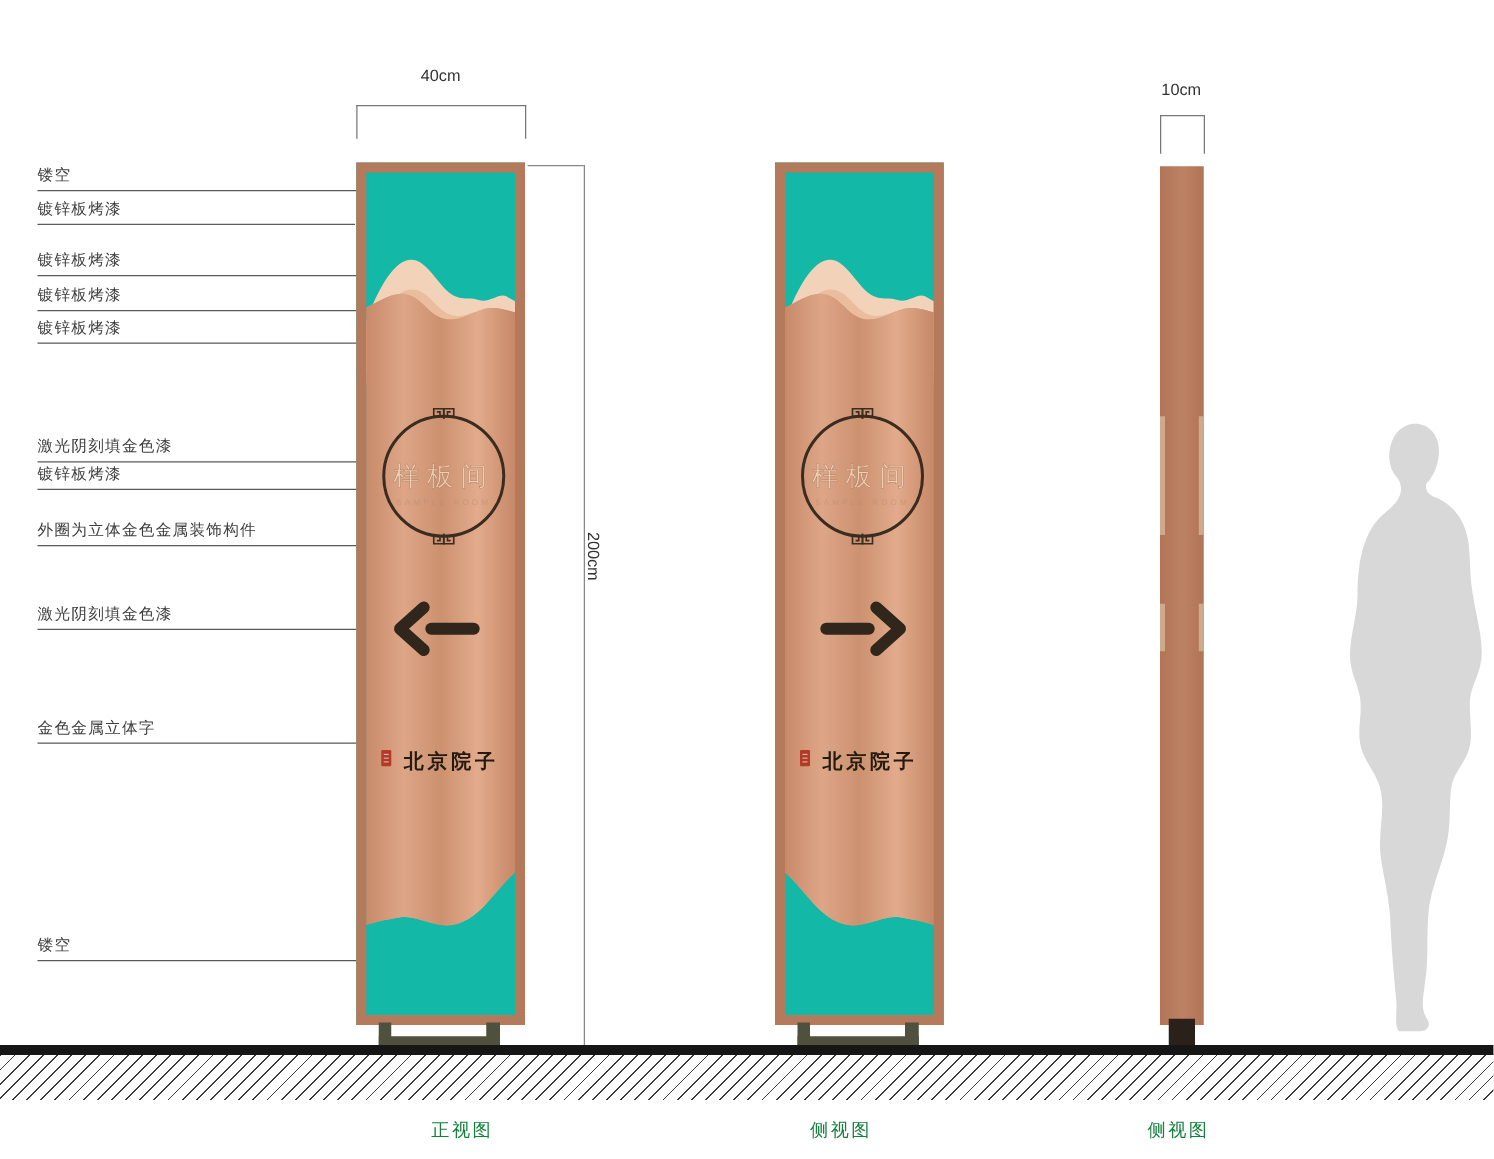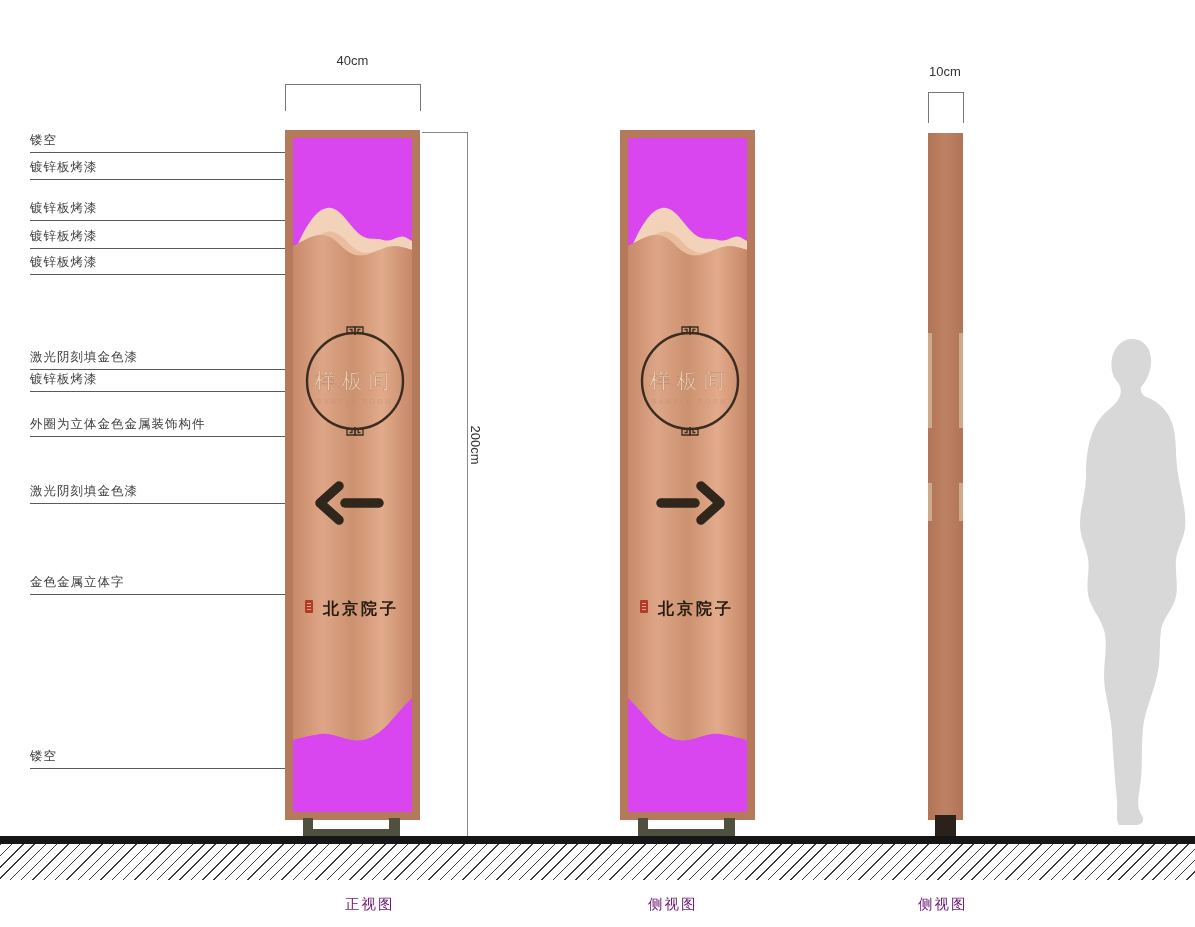--- a/index.html
+++ b/index.html
@@ -11,38 +11,38 @@
   .annot .leader{position:absolute;left:0;top:19px;height:0;border-top:1px solid #5a5a5a;}
 
   
   .dim-label{position:absolute;font-size:13px;color:#333;text-align:center;}
   .dim-bracket{position:absolute;border-top:1px solid #777;border-left:1px solid #777;border-right:1px solid #777;}
   .dim-vline{position:absolute;border-left:1px solid #888;}
   .dim-tick{position:absolute;border-top:1px solid #888;}
   .dim-label-rot{position:absolute;font-size:13px;color:#333;transform:rotate(90deg);transform-origin:center;white-space:nowrap;}
 
   
-  .panel{position:absolute;box-sizing:border-box;border:8px solid #b5795c;background:#d946ef;}
+  .panel{position:absolute;box-sizing:border-box;border:8px solid #b5795c;background:#14b8a6;}
   .panel svg{display:block;}
 
   
   .sidebar-view{position:absolute;background:linear-gradient(90deg,#b27456,#bd8163 50%,#b27456);}
   .edge-seg{position:absolute;left:0;right:0;}
   .edge-seg .edge-l,.edge-seg .edge-r{position:absolute;top:0;bottom:0;width:4px;background:#cfa98c;}
   .edge-seg .edge-l{left:0;} .edge-seg .edge-r{right:0;}
   .bar-base{position:absolute;background:#2a211b;}
 
   
   .pedestal{position:absolute;box-sizing:border-box;background:transparent;
             border-left:10px solid #50503e;border-right:11px solid #50503e;border-bottom:8px solid #50503e;}
   .ground-line{position:absolute;background:#161616;}
   .ground-hatch{position:absolute;background:repeating-linear-gradient(135deg,rgba(25,25,25,.85) 0 1px,transparent 1px 8px);}
 
   
-  .caption{position:absolute;font-size:14.5px;letter-spacing:2px;color:#701a75;}
+  .caption{position:absolute;font-size:14.5px;letter-spacing:2px;color:#15803d;}
 
   .silhouette{position:absolute;}
 </style>
 </head>
 <body>
 
 <div class="canvas">
 
   <div class="annot" style="top:133px">
     <span>镂空</span>

